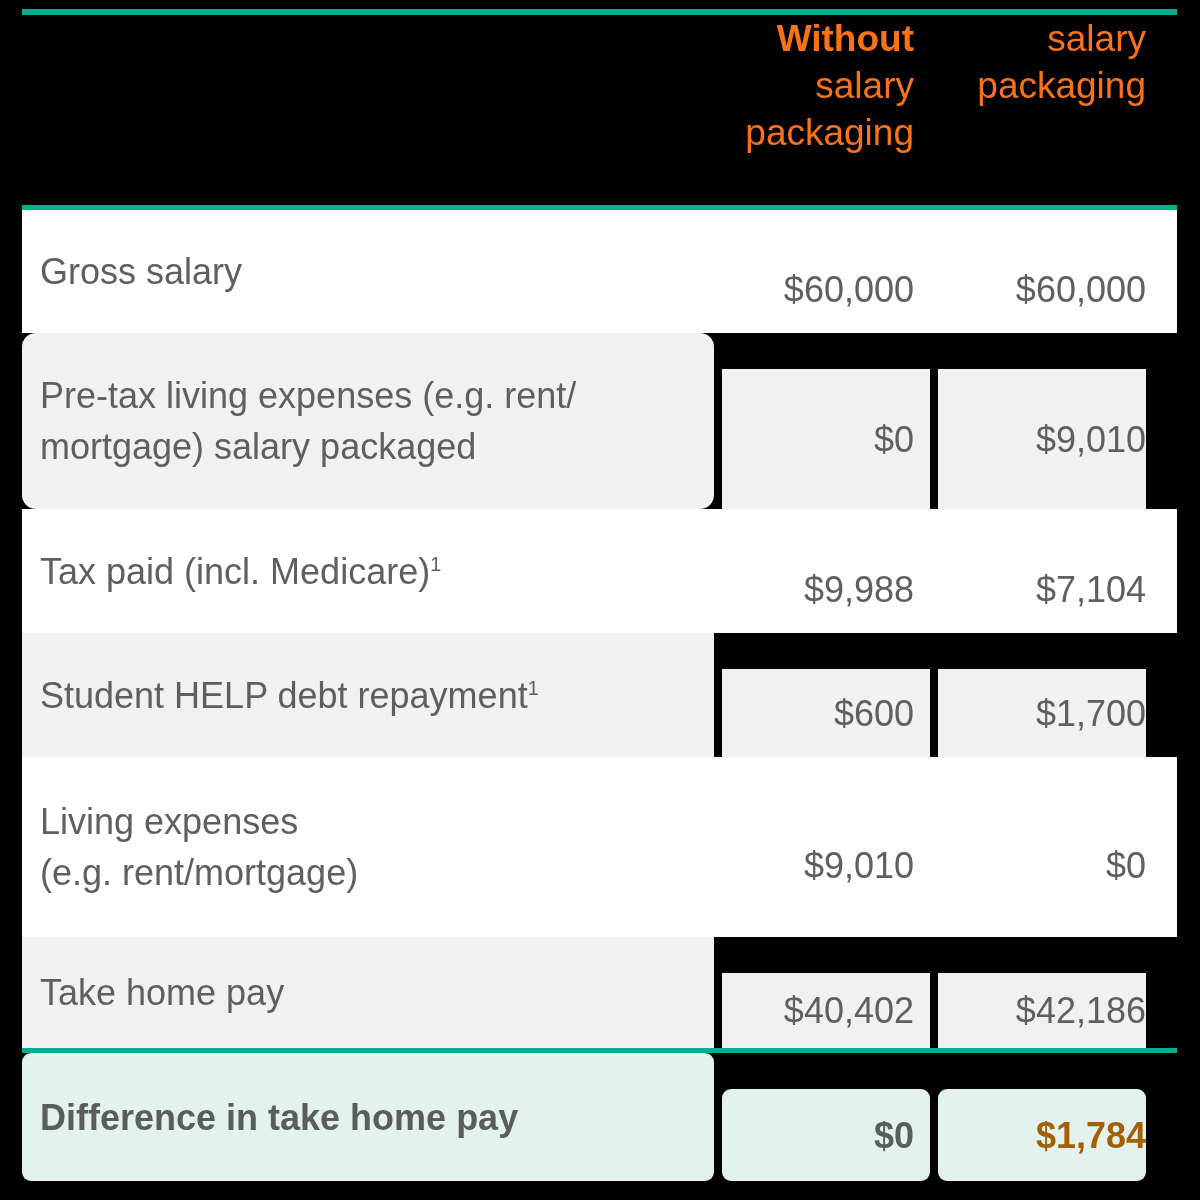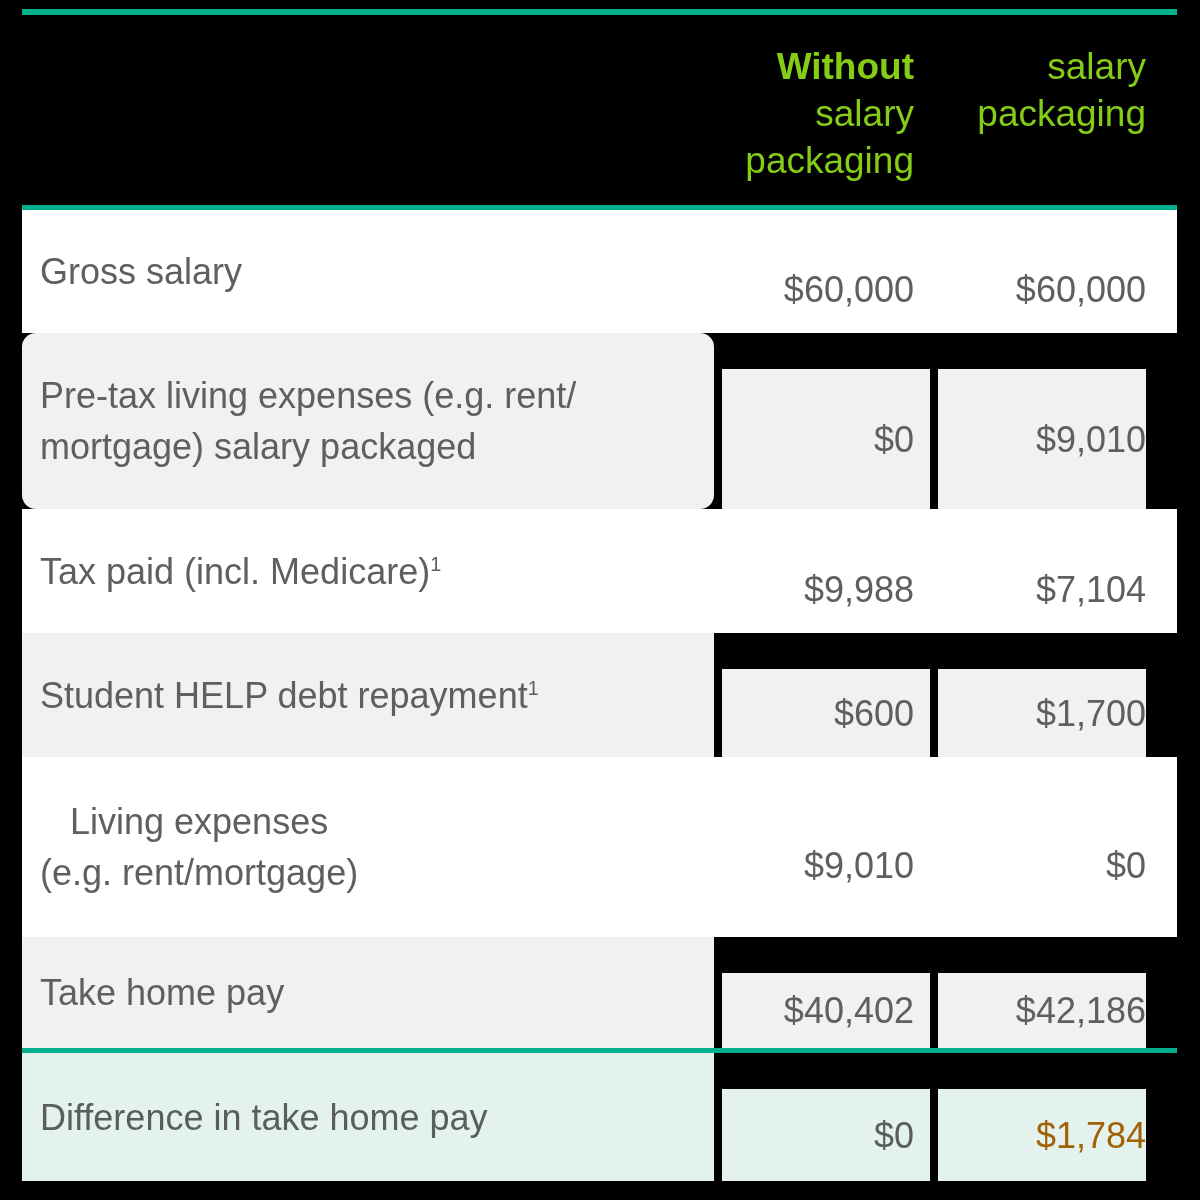--- a/index.html
+++ b/index.html
@@ -49,25 +49,24 @@
     width: 1155px;
     height: 190px;
     display: flex;
     align-items: flex-start;
   }
   .head-label-spacer { width: 692px; flex: 0 0 692px; }
   .head-col {
     flex: 0 0 216px;
     width: 216px;
     text-align: right;
-    color: #84cc16;
+    color: #f97316;
     font-size: 37px;
     line-height: 47px;
     font-weight: 700;
-    padding-top: 28px;
     box-sizing: border-box;
   }
   .head-col.col-without { padding-right: 16px; }
   .head-col.col-with { padding-right: 0px; }
   .head-col .hw-line { display: block; }
   .head-col .hw-line.light { font-weight: 400; }
 
   
   .head-rule {
     position: absolute;
@@ -120,29 +119,29 @@
   }
   .cell-num.c1 { padding-right: 16px; }
   .cell-num.c2 { padding-right: 0px; }
 
   
   .row.grey .cell-label { background: #f1f1f1; }
   .row.grey .cell-num.c1 { background: #f1f1f1; margin-left: 8px; width: 208px; flex: 0 0 208px; }
   .row.grey .cell-num.c2 { background: #f1f1f1; margin-left: 8px; width: 208px; flex: 0 0 208px; }
 
   .row.white .cell-label,
-  .row.white .cell-num { background: #ffffff; text-align: center; }
+  .row.white .cell-num { background: #ffffff; }
 
   
   .total-rule {
     width: 1155px;
     height: 5px;
     background: #00b08c;
   }
-  .row.total .cell { font-weight: 400; color: #5a5d60; }
+  .row.total .cell { font-weight: 700; color: #5a5d60; border-radius: 9px; }
   .row.total .cell-label { background: #e3f2ec; }
   .row.total .cell-num.c1 { background: #e3f2ec; margin-left: 8px; width: 208px; flex: 0 0 208px; }
   .row.total .cell-num.c2 { background: #e3f2ec; margin-left: 8px; width: 208px; flex: 0 0 208px; color: #a16207; }
 
   .multiline { line-height: 51px; border-radius: 14px; }
 
   sup {
     font-size: 0.55em;
     vertical-align: super;
     line-height: 0;

